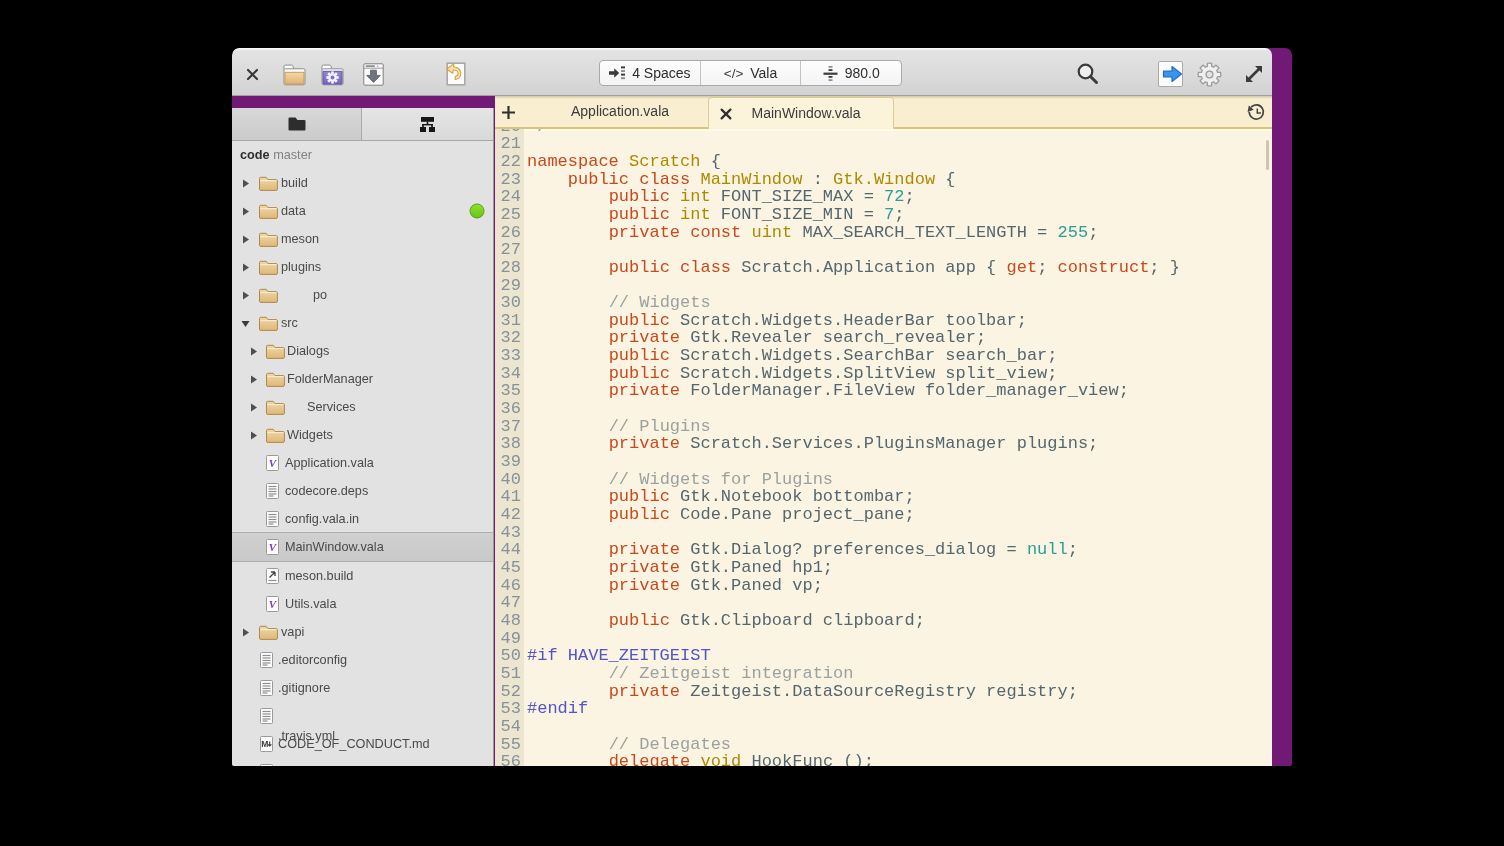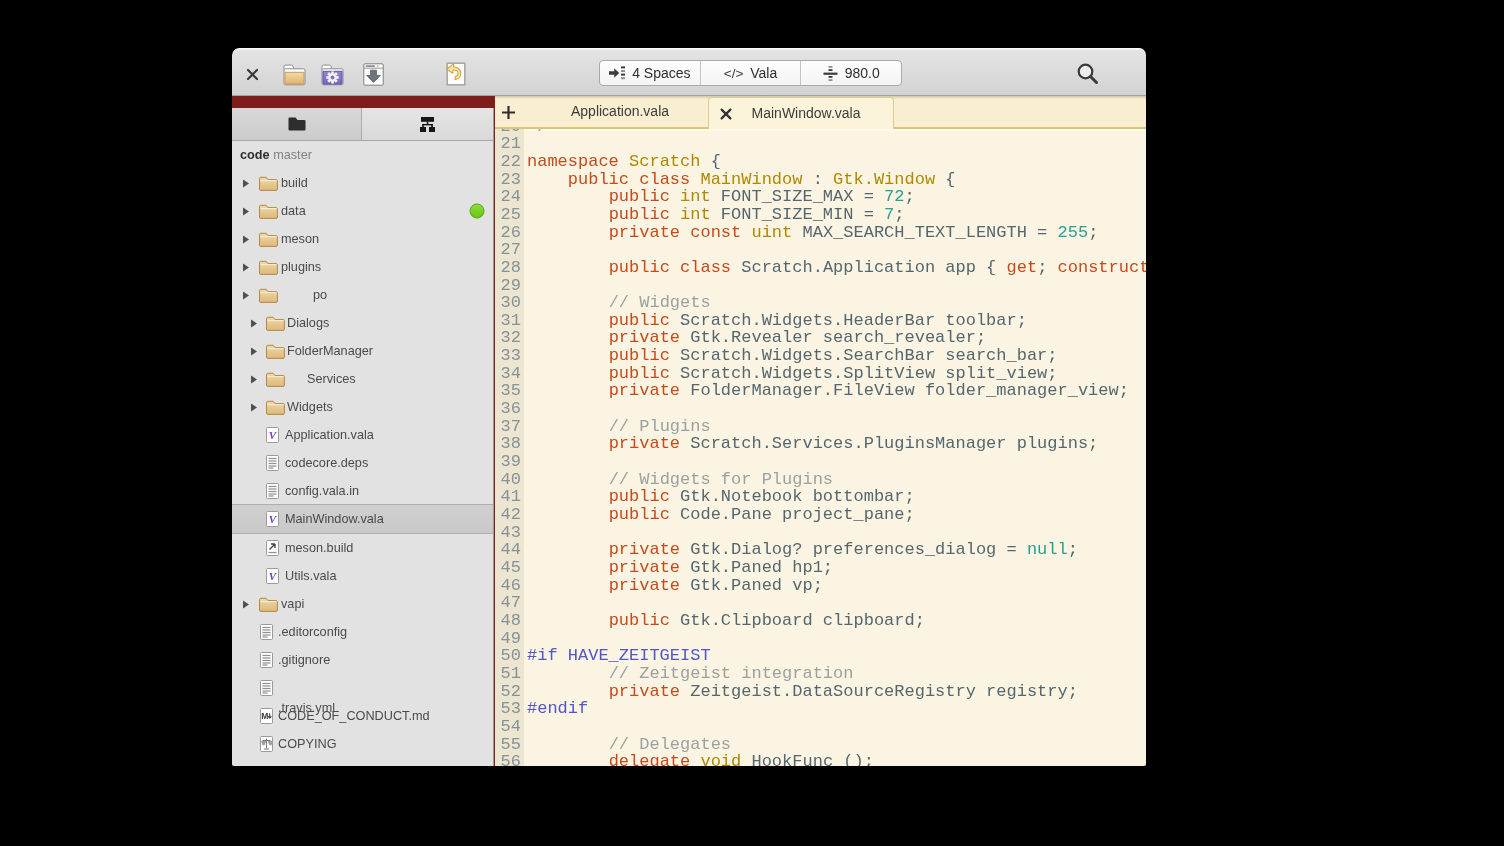--- a/index.html
+++ b/index.html
@@ -1,17 +1,17 @@
 <!DOCTYPE html>
 <html><head>
 <meta charset="utf-8">
 <style>
 html,body{margin:0;padding:0;background:#000;}
 body{width:1504px;height:846px;position:relative;overflow:hidden;font-family:"Liberation Sans",sans-serif;}
-#win{position:absolute;left:232px;top:48px;width:914px;height:718px;border-radius:7px 7px 2px 2px;overflow:hidden;background:#7f1d1d;}
+#win{position:absolute;left:232px;top:48px;width:1060px;height:718px;border-radius:7px 7px 2px 2px;overflow:hidden;background:#701a75;}
 
 #hb{position:absolute;left:0;top:0;width:1040px;height:48px;background:linear-gradient(#ffffff 0px,#e3e3e3 3px,#dbdbdb 55%,#d2d2d2 100%);border-bottom:1px solid #9f9f9f;box-sizing:border-box;border-radius:7px 7px 0 0;}
 #hb .abs{position:absolute;}
 
 #tg{position:absolute;left:367px;top:12px;width:303px;height:26px;background:linear-gradient(#fdfdfd,#f4f4f4);border:1px solid #a9a9a9;border-radius:4px;display:flex;box-sizing:border-box;}
 #tg .seg{flex:1;display:flex;align-items:center;justify-content:center;font-size:14px;color:#2e2e2e;gap:7px;}
 #tg .seg+.seg{border-left:1px solid #c3c3c3;}
 
 #side{position:absolute;left:0;top:60px;width:262px;bottom:0;background:#e2e2e2;border-right:1px solid #9d9d9d;box-sizing:border-box;}
 #stabs{position:absolute;left:0;top:0;width:261px;height:33px;border-bottom:1px solid #a8a8a8;box-sizing:border-box;}
@@ -219,20 +219,30 @@
           <svg style="left:10px;top:10px;" width="8" height="9" viewBox="0 0 8 9">
             <path d="M1 0.5 L7 4.5 L1 8.5 z" fill="#4f4f4f"></path>
           </svg>
           <svg style="left:27px;top:7px;" width="19" height="15" viewBox="0 0 19 15">
             <path d="M0.5 2.6 a1.3 1.3 0 0 1 1.3-1.3 h5.4 l1.9 2.3 h8 a1.3 1.3 0 0 1 1.3 1.3 v8.2 a1.3 1.3 0 0 1 -1.3 1.3 H1.8 a1.3 1.3 0 0 1 -1.3-1.3 z" fill="url(#fold)" stroke="#b18848" stroke-width="1"></path>
             <path d="M1.4 4.6 h16.2" stroke="#f7ecd2" stroke-width="1.1"></path>
           </svg>
           <span class="lbl" style="left:49px;padding-left:32px;">po</span>
         </div>
       <div class="trow">
+          <svg style="left:9px;top:11px;" width="9" height="8" viewBox="0 0 9 8">
+            <path d="M0.5 1 L8.5 1 L4.5 7 z" fill="#3c3c3c"></path>
+          </svg>
+          <svg style="left:27px;top:7px;" width="19" height="15" viewBox="0 0 19 15">
+            <path d="M0.5 2.6 a1.3 1.3 0 0 1 1.3-1.3 h5.4 l1.9 2.3 h8 a1.3 1.3 0 0 1 1.3 1.3 v8.2 a1.3 1.3 0 0 1 -1.3 1.3 H1.8 a1.3 1.3 0 0 1 -1.3-1.3 z" fill="url(#fold)" stroke="#b18848" stroke-width="1"></path>
+            <path d="M1.4 4.6 h16.2" stroke="#f7ecd2" stroke-width="1.1"></path>
+          </svg>
+          <span class="lbl" style="left:49px;">src</span>
+        </div>
+      <div class="trow">
           <svg style="left:18px;top:10px;" width="8" height="9" viewBox="0 0 8 9">
             <path d="M1 0.5 L7 4.5 L1 8.5 z" fill="#4f4f4f"></path>
           </svg>
           <svg style="left:34px;top:7px;" width="19" height="15" viewBox="0 0 19 15">
             <path d="M0.5 2.6 a1.3 1.3 0 0 1 1.3-1.3 h5.4 l1.9 2.3 h8 a1.3 1.3 0 0 1 1.3 1.3 v8.2 a1.3 1.3 0 0 1 -1.3 1.3 H1.8 a1.3 1.3 0 0 1 -1.3-1.3 z" fill="url(#fold)" stroke="#b18848" stroke-width="1"></path>
             <path d="M1.4 4.6 h16.2" stroke="#f7ecd2" stroke-width="1.1"></path>
           </svg>
           <span class="lbl" style="left:55px;">Dialogs</span>
         </div>
       <div class="trow">

